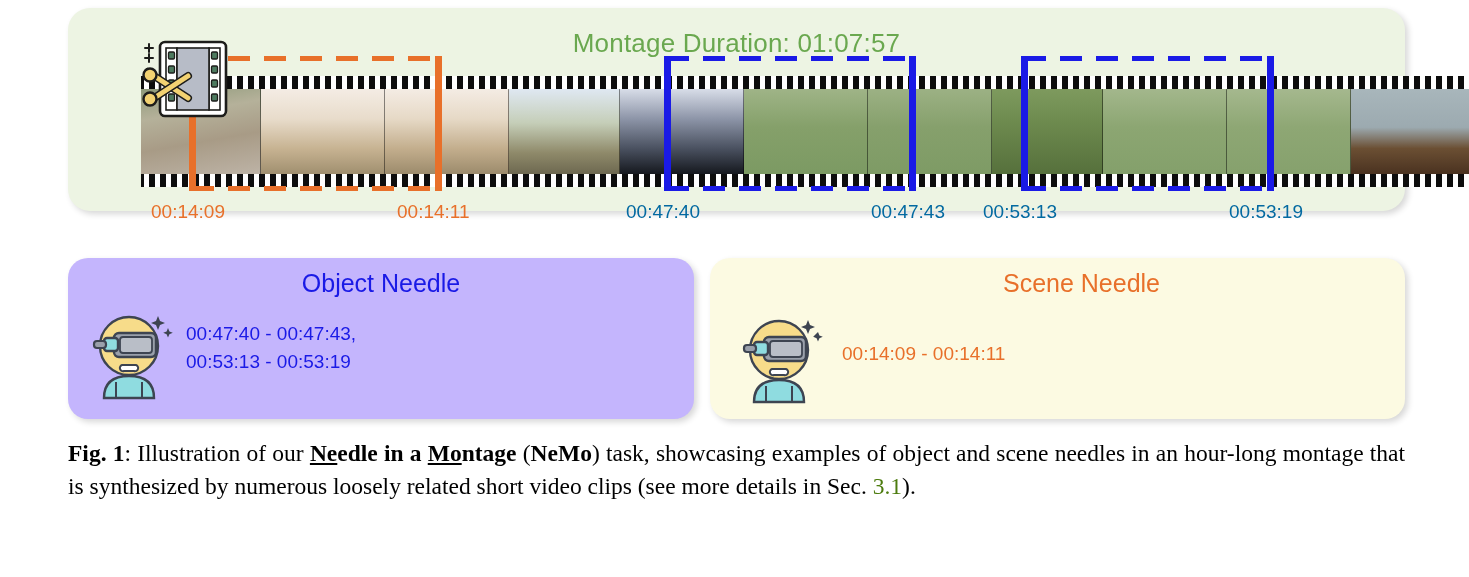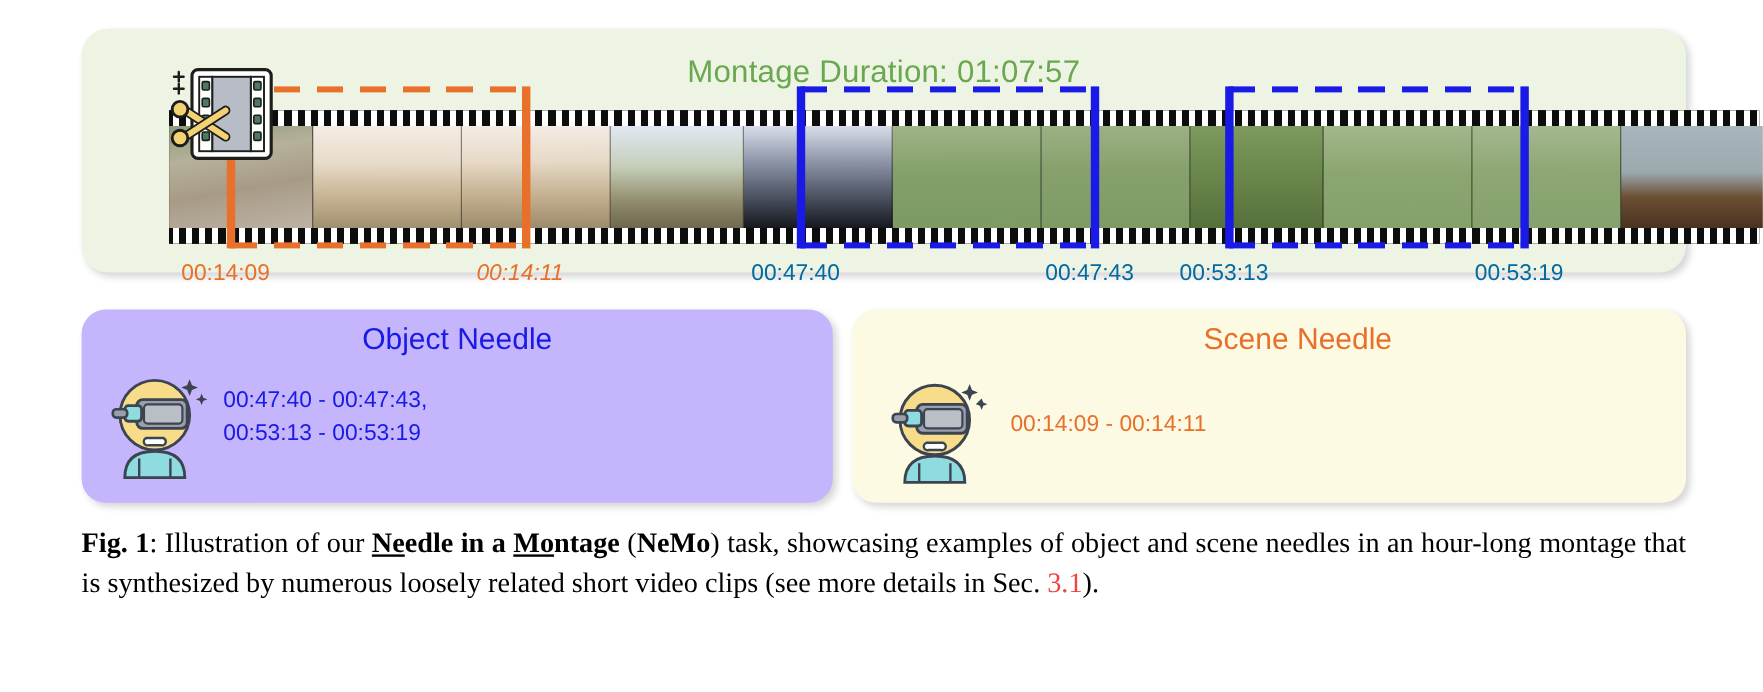--- a/index.html
+++ b/index.html
@@ -12,21 +12,21 @@
     height: 577px;
     position: relative;
     font-family: "Liberation Sans", sans-serif;
     overflow: hidden;
   }
 
   
   #montage-panel {
     position: absolute;
     left: 68px;
-    top: 24px;
+    top: 8px;
     width: 1337px;
     height: 203px;
     background: #edf4e3;
     border-radius: 22px;
     box-shadow: 3px 3px 6px rgba(0,0,0,0.16);
   }
   #montage-title {
     position: absolute;
     left: 0;
     top: 20px;
@@ -191,21 +191,21 @@
     width: 1337px;
     font-family: "Liberation Serif", serif;
     font-size: 23.5px;
     line-height: 1.42;
     color: #000000;
     text-align: justify;
   }
   #caption .fig-label { font-weight: bold; }
   #caption .nemo-bold { font-weight: bold; margin-top: 36px; }
   #caption .uline { text-decoration: underline; }
-  #caption .seclink { color: #ef4444; }
+  #caption .seclink { color: #4d7c0f; }
 </style>
 </head>
 <body>
 
 <div id="montage-panel">
 
   <div id="montage-title">Montage Duration: 01:07:57</div>
 
   <div id="clip-icon">
     <svg viewBox="0 0 102 98" width="102" height="98">
@@ -257,21 +257,21 @@
         <div class="frame" style="width: 125px; background: linear-gradient(rgb(168, 182, 187) 0%, rgb(156, 170, 176) 45%, rgb(107, 79, 51) 70%, rgb(74, 50, 32) 100%);"></div>
       </div>
   </div>
 
   <div id="markers">
       <div class="marker-bar orange" style="left: 121px; top: 48px; height: 135px;"></div>
       <div class="marker-bar orange" style="left: 367px; top: 48px; height: 135px;"></div>
       <div class="marker-dash orange" style="left: 124px; width: 246px; top: 48px;"></div>
       <div class="marker-dash orange" style="left: 124px; width: 246px; top: 178px;"></div>
       <div class="time-label orange" style="top: 193px; left: 83px;">00:14:09</div>
-      <div class="time-label orange" style="top: 193px; left: 329px; font-style: italic;">00:14:11</div>
+      <div class="time-label orange" style="top: 193px; left: 329px;">00:14:11</div>
       <div class="marker-bar blue" style="left: 596px; top: 48px; height: 135px;"></div>
       <div class="marker-bar blue" style="left: 841px; top: 48px; height: 135px;"></div>
       <div class="marker-dash blue" style="left: 599px; width: 245px; top: 48px;"></div>
       <div class="marker-dash blue" style="left: 599px; width: 245px; top: 178px;"></div>
       <div class="time-label blue" style="top: 193px; left: 558px;">00:47:40</div>
       <div class="time-label blue" style="top: 193px; left: 803px;">00:47:43</div>
       <div class="marker-bar blue" style="left: 953px; top: 48px; height: 135px;"></div>
       <div class="marker-bar blue" style="left: 1199px; top: 48px; height: 135px;"></div>
       <div class="marker-dash blue" style="left: 956px; width: 246px; top: 48px;"></div>
       <div class="marker-dash blue" style="left: 956px; width: 246px; top: 178px;"></div>

